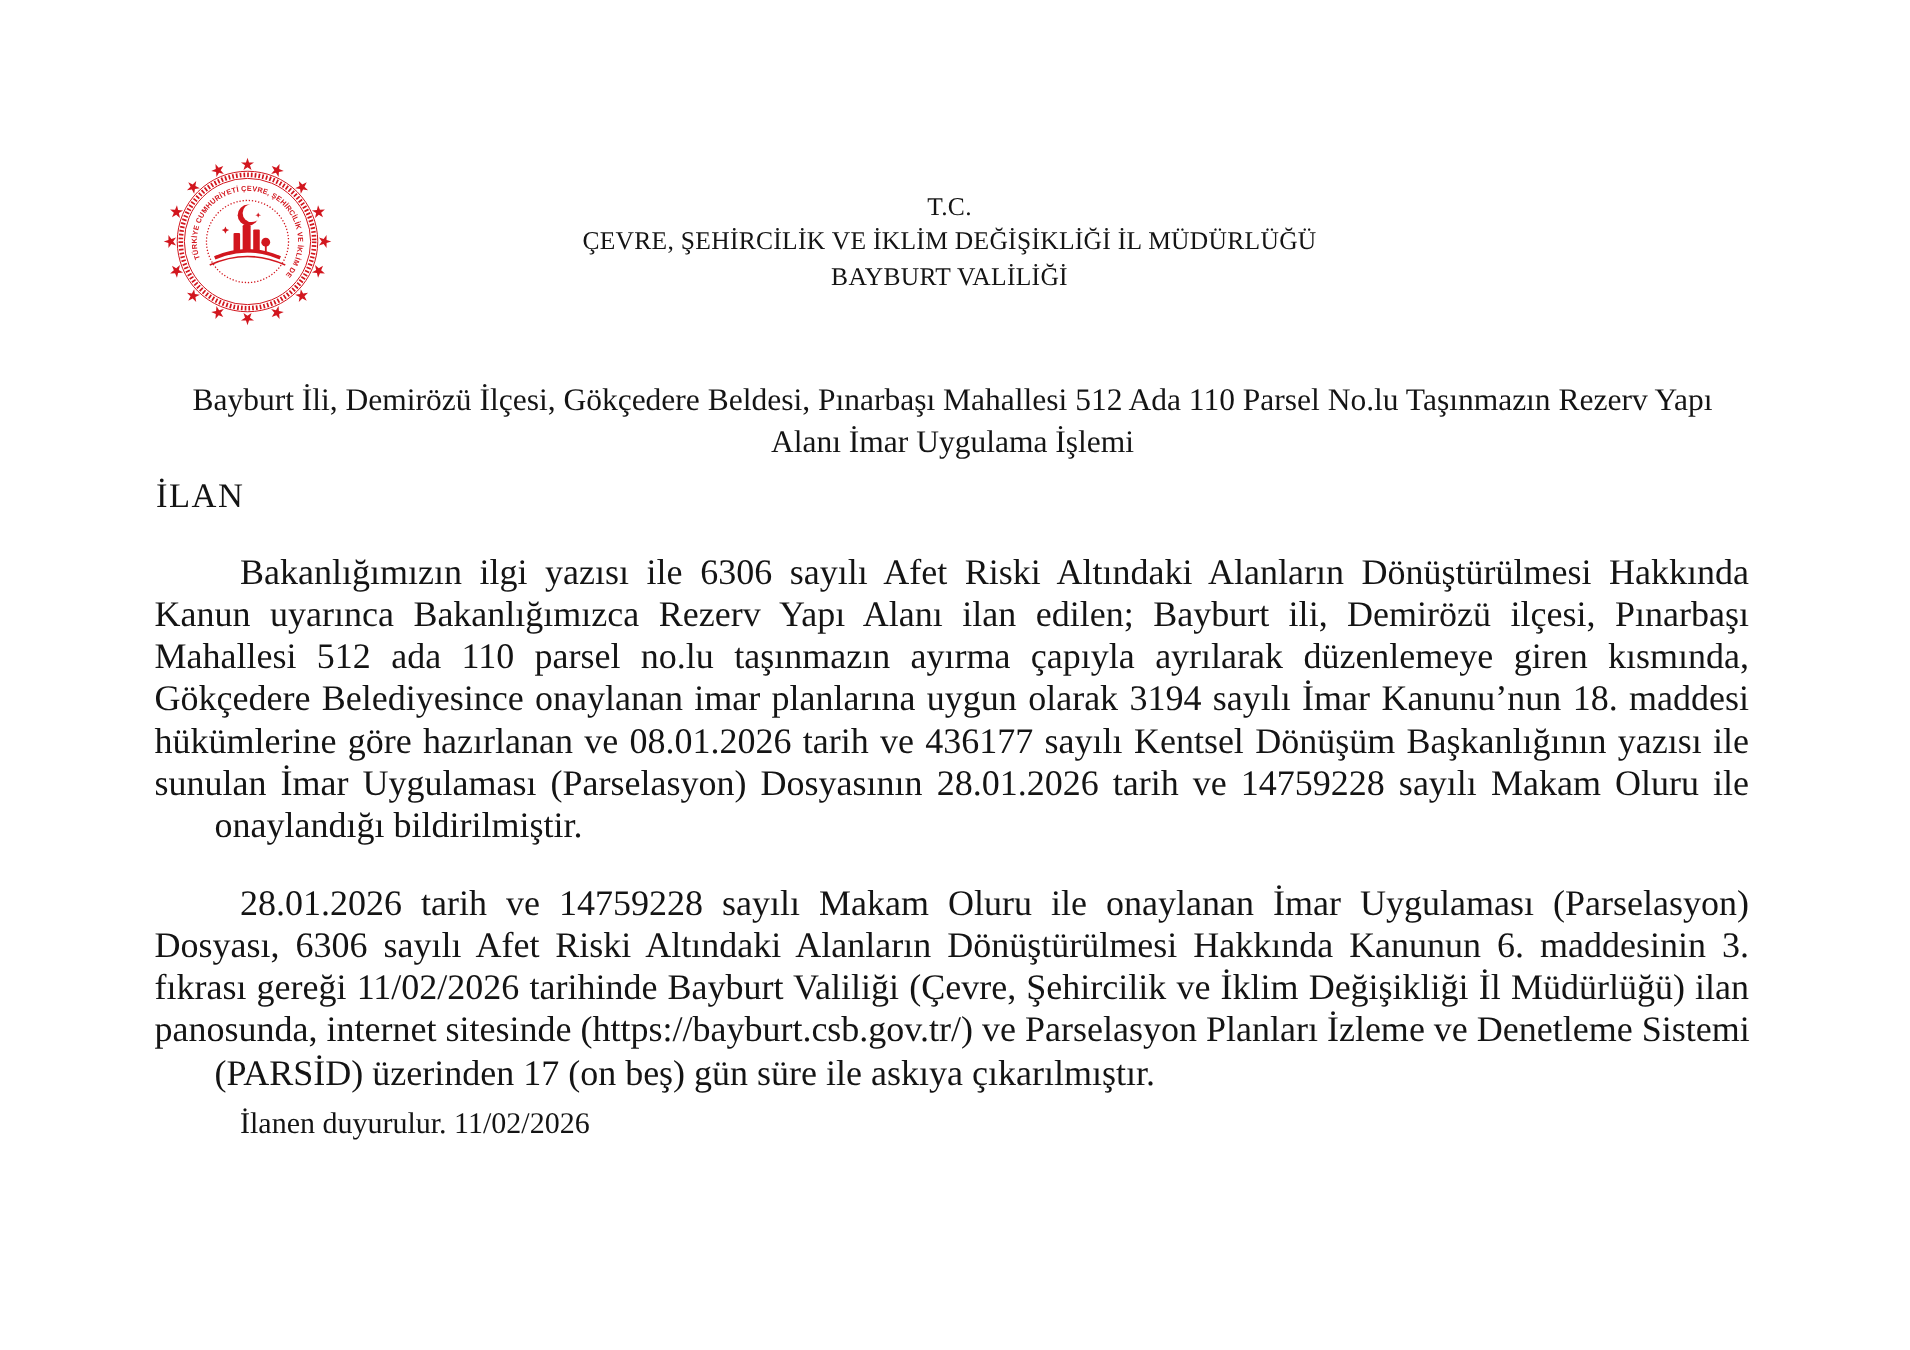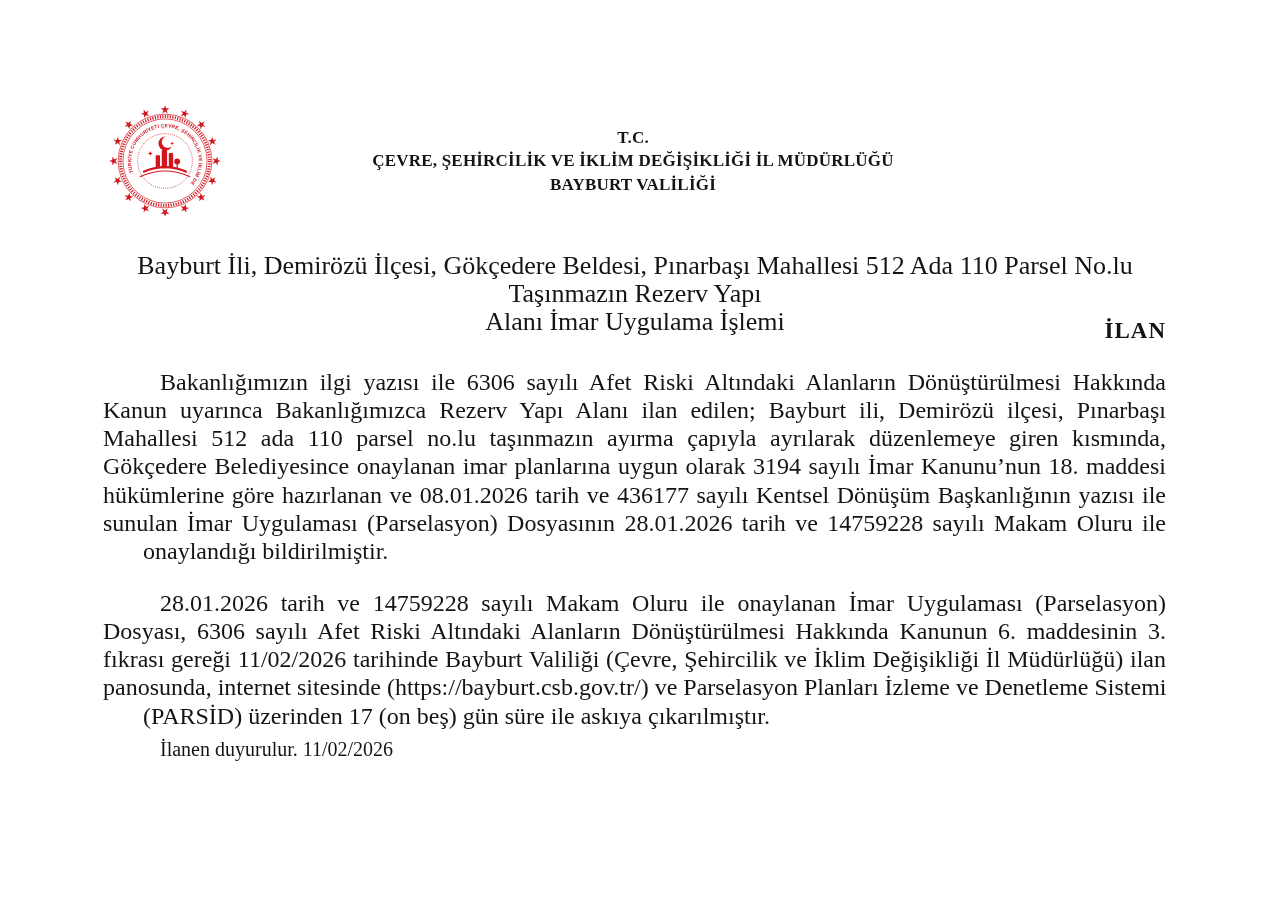--- a/index.html
+++ b/index.html
@@ -24,43 +24,43 @@
     height: 114px;
   }
   .logo svg { width: 100%; height: 100%; display: block; }
 
   .letterhead {
     position: absolute;
     left: 100px;
     right: 107px;
     top: 126px;
     text-align: center;
-    font-weight: bold;
+    font-weight: normal;
     font-size: 17px;
     line-height: 23.3px;
     letter-spacing: 0.2px;
   }
 
   .subject {
     position: absolute;
     left: 104px;
     right: 107px;
     top: 252px;
     text-align: center;
-    font-size: 26px;
+    font-size: 21px;
     line-height: 28px;
   }
 
   .doc-title {
     position: absolute;
     left: 104px;
     right: 107px;
     top: 317px;
-    text-align: right;
-    font-weight: bold;
+    text-align: left;
+    font-weight: normal;
     font-size: 23px;
     letter-spacing: 1px;
     line-height: 28px;
   }
 
   .para {
     position: absolute;
     left: 103px;
     width: 1063px;
     font-size: 24px;

